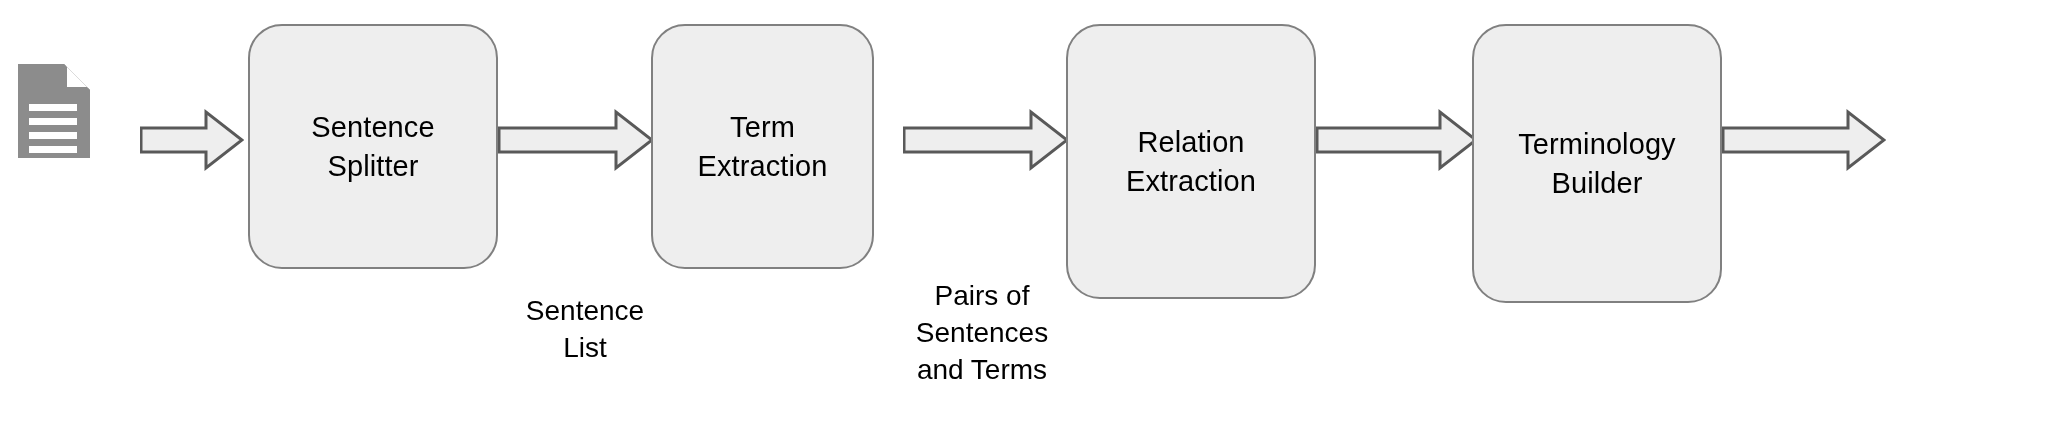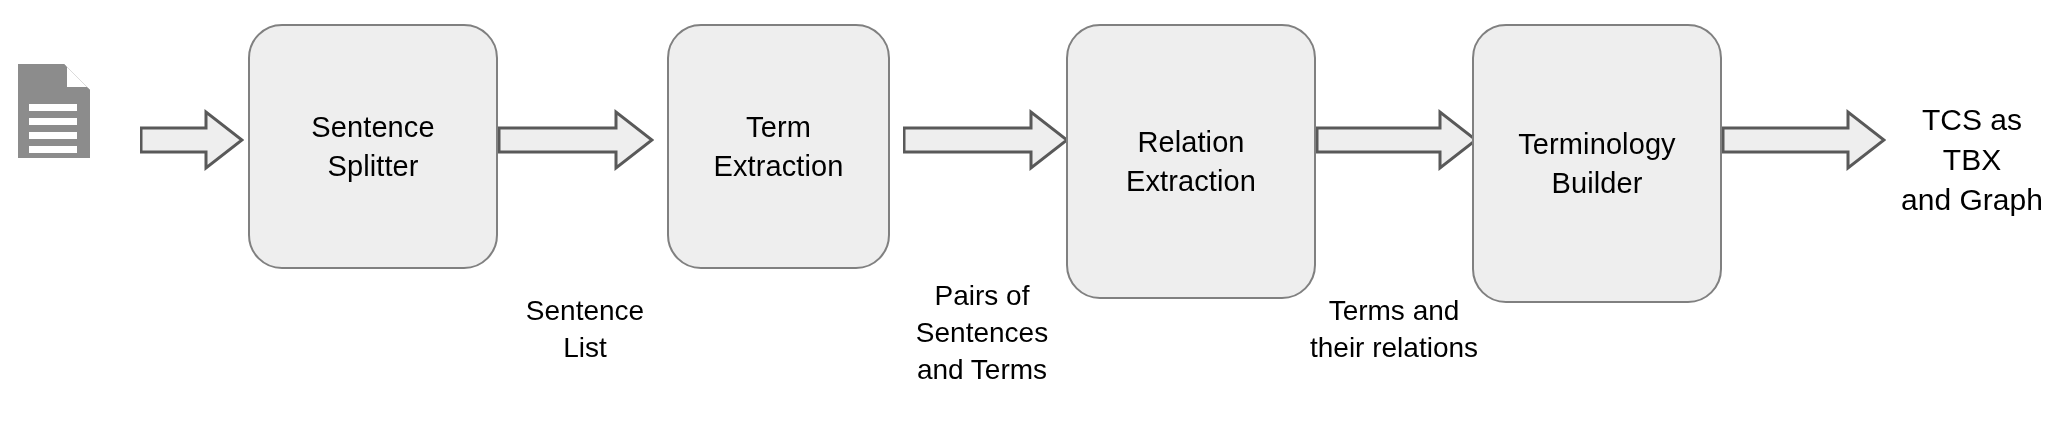--- a/index.html
+++ b/index.html
@@ -101,21 +101,21 @@
 
   <div class="arrow" style="left:498px; top:107px;">
     <svg width="156" height="66" viewBox="0 0 156 66">
       <path d="M1 21 H118 V5 L154 33 L118 61 V45 H1 Z" fill="#eeeeee" stroke="#595959" stroke-width="3" stroke-linejoin="miter"></path>
     </svg>
   </div>
 
   <div class="flow-label" style="left:585px; top:292px;">Sentence
 List</div>
 
-  <div class="proc-box" style="left:651px; top:24px; width:223px; height:245px;margin-left:16px;">
+  <div class="proc-box" style="left:651px; top:24px; width:223px; height:245px;">
     <div class="proc-label">Term
 Extraction</div>
   </div>
 
   <div class="arrow" style="left:903px; top:107px;">
     <svg width="166" height="66" viewBox="0 0 166 66">
       <path d="M1 21 H128 V5 L164 33 L128 61 V45 H1 Z" fill="#eeeeee" stroke="#595959" stroke-width="3" stroke-linejoin="miter"></path>
     </svg>
   </div>
 
@@ -127,30 +127,26 @@
     <div class="proc-label">Relation
 Extraction</div>
   </div>
 
   <div class="arrow" style="left:1316px; top:107px;">
     <svg width="162" height="66" viewBox="0 0 162 66">
       <path d="M1 21 H124 V5 L160 33 L124 61 V45 H1 Z" fill="#eeeeee" stroke="#595959" stroke-width="3" stroke-linejoin="miter"></path>
     </svg>
   </div>
 
-  <div class="flow-label" style="left:1394px; top:292px;">Terms  and
-their relations</div>
 
   <div class="proc-box" style="left:1472px; top:24px; width:250px; height:279px;">
     <div class="proc-label">Terminology
 Builder</div>
   </div>
 
   <div class="arrow" style="left:1722px; top:107px;">
     <svg width="164" height="66" viewBox="0 0 164 66">
       <path d="M1 21 H126 V5 L162 33 L126 61 V45 H1 Z" fill="#eeeeee" stroke="#595959" stroke-width="3" stroke-linejoin="miter"></path>
     </svg>
   </div>
 
-  <div class="end-label" style="left:1890px; top:100px; width:164px;">TCS as TBX
-and Graph</div>
 
 </div>
 
 </body></html>

